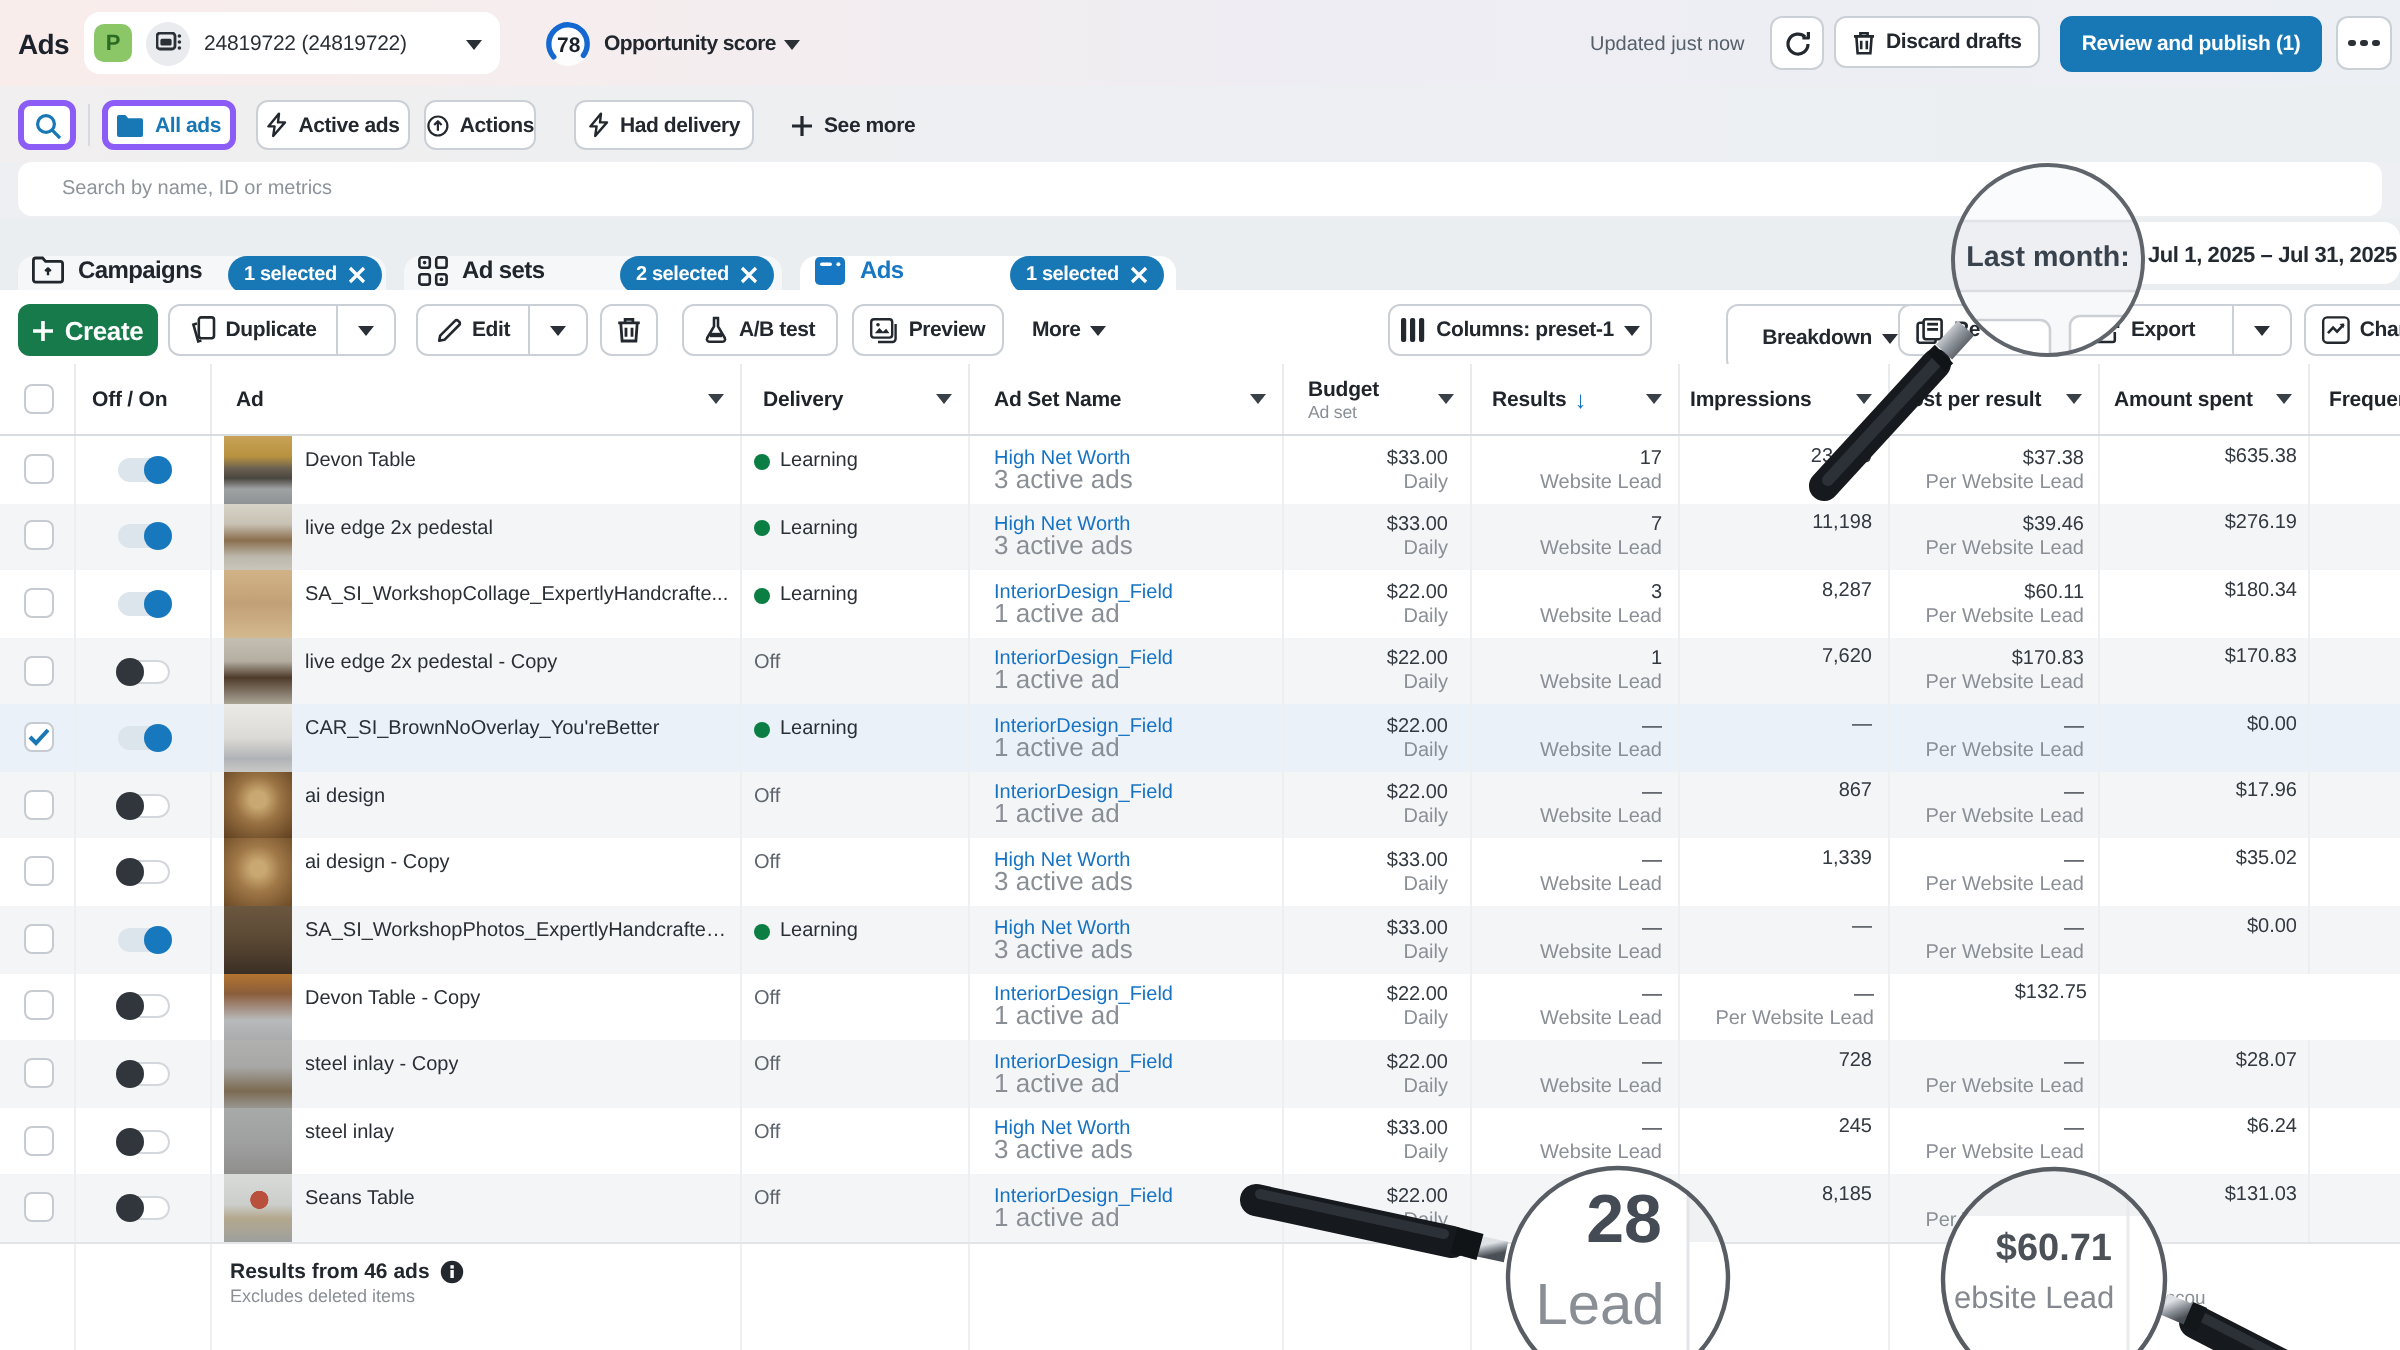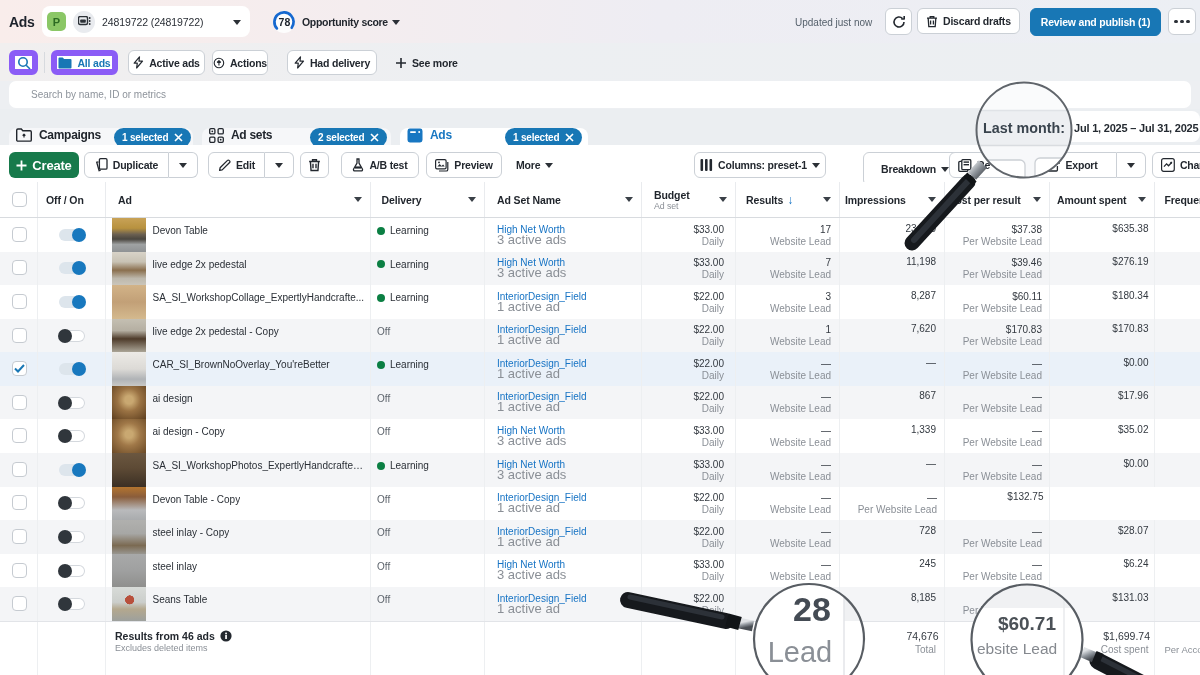--- a/index.html
+++ b/index.html
@@ -31,21 +31,21 @@
 .oppscore{left:302px;top:16px;font-size:10.5px;font-weight:700;color:#22272e;letter-spacing:-.3px}
 .opcar{left:392px;top:20px}
 .updated{left:795px;top:17px;font-size:10px;color:#55606b}
 .rbtn{left:885px;top:8px;width:27px;height:27px;padding:0}
 .discard{left:917px;top:8px}
 .reviewbtn{left:1030px;top:8px;width:131px;height:28px;background:#1877b5;border-color:#1877b5;color:#fff;font-size:10.5px;padding:0}
 .dots3{left:1168px;top:8px;width:28px;height:27px;padding:0;gap:2.5px}
 .dot{width:3.5px;height:3.5px;border-radius:50%;background:#2b3036}
 
 .fbtn{position:absolute;top:50px;height:25px}
-.blue{border:6px solid #8b5cf6;color:#1877b5}
+.blue{border:3px solid #8b5cf6;color:#1877b5}
 .plainbtn{border:none;background:transparent;font-weight:700}
 .fdiv{left:44px;top:52px;width:1px;height:21px;background:#d7dade}
 
 .tab{position:absolute;top:128px;height:29px;border-radius:8px 8px 0 0;background:#f6f7f9;display:flex;align-items:flex-start;font-size:12px;font-weight:800;color:#21262d;gap:7px;padding:0 7px;white-space:nowrap;letter-spacing:-.3px}
 .tab.active{background:#fff;color:#1877c2}
 .datetxt{left:1074px;top:122px;font-size:11px;font-weight:700;color:#242a31;letter-spacing:-.2px}
 
 .tbtn{position:absolute;top:152px}
 .split{position:absolute;top:152px;display:flex}
 .split .m{border-radius:6px 0 0 6px}
@@ -776,24 +776,20 @@
             <circle cx="6" cy="6" r="5.6" fill="#23282f"></circle>
             <rect x="5.2" y="5" width="1.7" height="4" fill="#fff"></rect>
             <rect x="5.2" y="2.6" width="1.7" height="1.7" fill="#fff"></rect>
           </svg></div>
         <div class="fsub">Excludes deleted items</div>
       </div>
 <div class="c3"></div>
       <div class="c4"></div>
       <div class="c5"></div>
 <div class="c6"></div>
-<div class="c7">
-        <span class="v1" style="right:5.5px;top:8px;font-size:10.5px">74,676</span>
-        <span class="v2" style="right:8px;top:21.5px;bottom:auto">Total</span>
-      </div>
 <div class="c8"></div>
 <div class="c9">
         <span class="v1" style="right:3.5px;top:8px;font-size:10.5px">$1,699.74</span>
         <span class="v2" style="right:5px;top:21.5px;bottom:auto">Cost spent</span>
       </div>
 <div class="c10" style="border-right:none">
         <span style="position:absolute;left:10px;top:21.5px;font-size:9.5px;color:#8a8f96;white-space:nowrap">Per Accou</span>
       </div>
 </div>
   </div>

